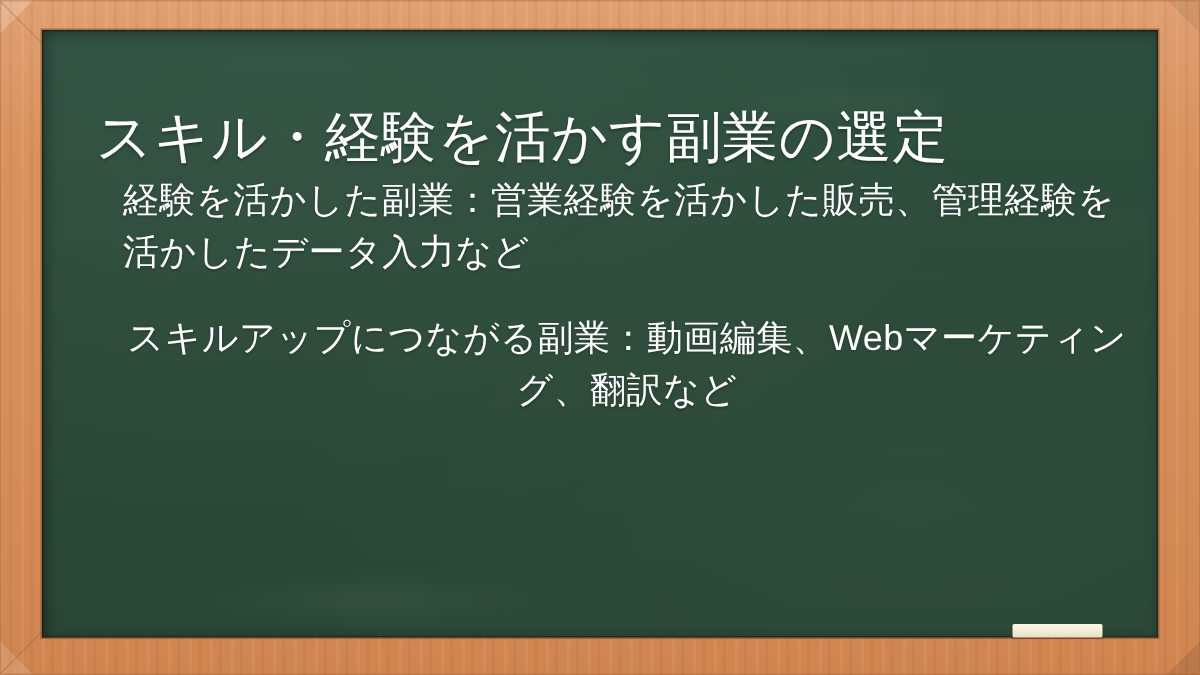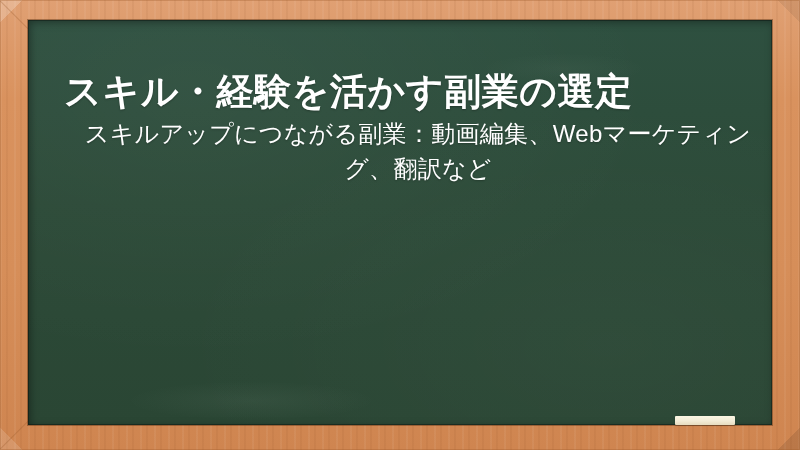--- a/index.html
+++ b/index.html
@@ -99,21 +99,21 @@
   }
 
   
   .title {
     position: absolute;
     left: 36px;
     top: 24px;
     width: 690px;
     color: #ffffff;
     font-size: 37px;
-    font-weight: 700;
+    font-weight: 400;
     line-height: 46px;
     letter-spacing: 0.5px;
     white-space: nowrap;
     text-shadow: 0 1px 2px rgba(0,0,0,0.28);
   }
 
   .bullets {
     position: absolute;
     left: 54px;
     top: 96px;
@@ -154,19 +154,20 @@
     <span class="m-bl"></span>
 
   </div>
 
   <div class="board">
     <div class="dust"></div>
 
     <h1 class="title">スキル・経験を活かす副業の選定</h1>
 
     <div class="bullets">
+      <p class="bullet">経験を活かした副業：営業経験を活かした販売、管理経験を活かしたデータ入力など</p>
       <p class="bullet">スキルアップにつながる副業：動画編集、Webマーケティング、翻訳など</p>
     </div>
   </div>
 
   <div class="chalk"></div>
 
 </div>
 
 </body></html>

